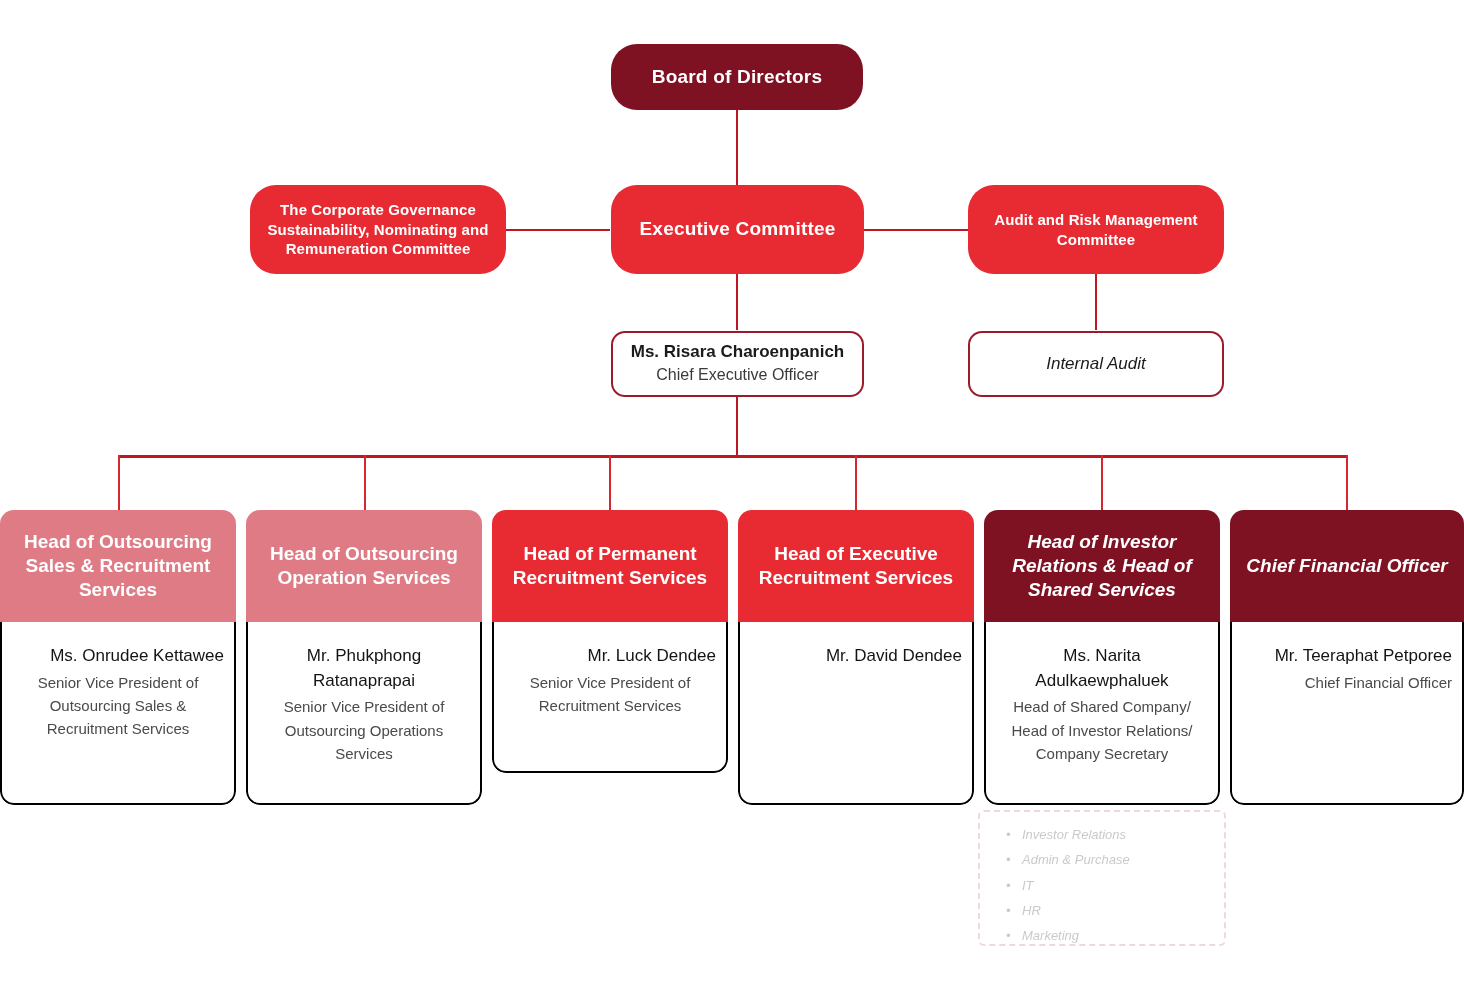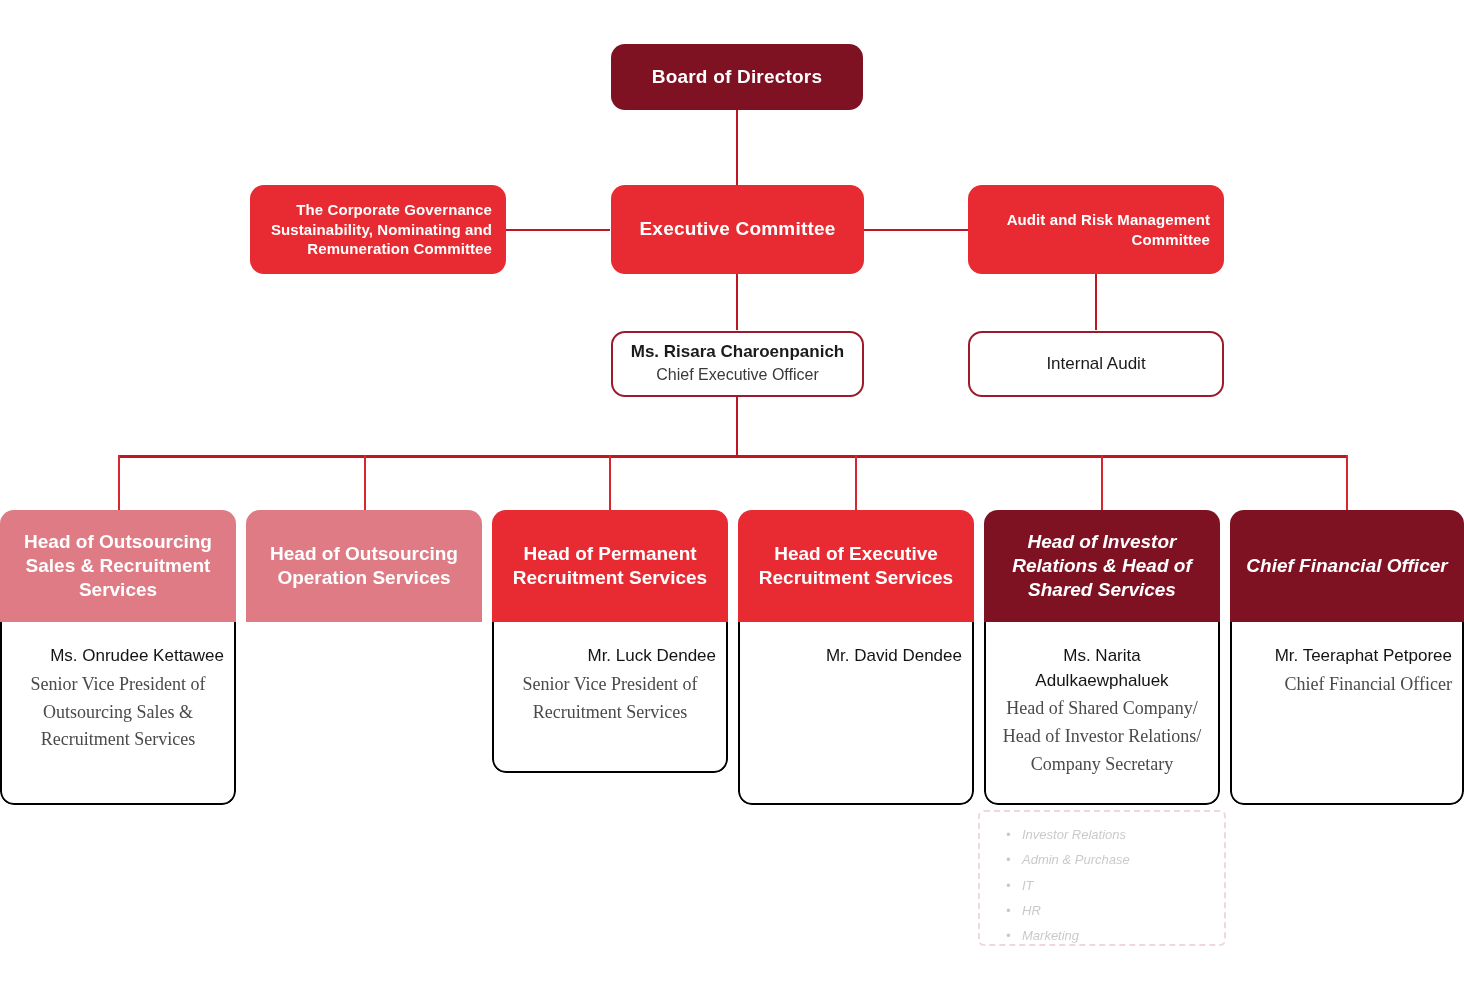--- a/index.html
+++ b/index.html
@@ -14,25 +14,25 @@
 
   
   .lines{position:absolute;left:0;top:0;width:1464px;height:988px;pointer-events:none;}
   .ln{position:absolute;background:#BE1622;}
   .ln.thin{background:#D8262F;}
 
   
   .node{
     position:absolute;
     box-sizing:border-box;
-    border-radius:14px;
+    border-radius:26px;
     display:flex;
     align-items:center;
     justify-content:center;
-    text-align:right;
+    text-align:center;
     color:#ffffff;
     line-height:1.3;
   }
   .node .lbl{display:block;padding:0 14px;}
 
   .maroon{background:#7E1122;}
   .red{background:#E82A32;}
 
   .t-board{font-size:19px;font-weight:bold;letter-spacing:.2px;}
   .t-exec{font-size:19px;font-weight:bold;letter-spacing:.2px;}
@@ -85,21 +85,21 @@
     align-items:flex-end;
     justify-content:flex-start;
     text-align:center;
     padding:22px 10px 10px 10px;
     box-sizing:border-box;
     border:2px solid;
     border-top:none;
     border-radius:0 0 14px 14px;
   }
   .card .body .pname{font-size:17px;color:#141414;line-height:1.45;margin-bottom:2px;}
-  .card .body .ptitle{font-size:18px;color:#4a4a4a;line-height:1.55;font-family:Liberation Serif, serif;}
+  .card .body .ptitle{font-size:15px;color:#4a4a4a;line-height:1.55;}
 
   .hdr-pink{background:#DE7B85;}
   .hdr-red{background:#E82A32;}
   .hdr-maroon{background:#7E1122;font-style:italic;}
   .bd-pink{border-color:#DE7B85;}
   .bd-red{border-color:#E82A32;}
   .bd-maroon{border-color:#7E1122;}
 
   
   .subbox{
@@ -173,34 +173,38 @@
 
   <div class="node red t-comm" style="left:968px;top:185px;width:256px;height:89px;">
     <span class="lbl">Audit and Risk Management Committee</span>
   </div>
 
   <div class="white-node" style="left:611px;top:331px;width:253px;height:66px;">
     <span class="nm">Ms. Risara Charoenpanich</span>
     <span class="rl">Chief Executive Officer</span>
   </div>
 
-  <div class="white-node" style="left:968px;top:331px;width:256px;height:66px;">
+  <div class="white-node" style="left:968px;top:331px;width:256px;height:66px;font-style:italic;">
     <span class="single">Internal Audit</span>
   </div>
 
   <div class="card" style="left:0px;top:510px;width:236px;height:295px;">
     <div class="head hdr-pink">Head of Outsourcing Sales &amp; Recruitment Services</div>
     <div class="body bd-pink">
       <div class="pname">Ms. Onrudee Kettawee</div>
       <div class="ptitle">Senior Vice President of Outsourcing Sales &amp; Recruitment Services</div>
     </div>
   </div>
 
   <div class="card" style="left:246px;top:510px;width:236px;height:295px;">
     <div class="head hdr-pink">Head of Outsourcing Operation Services</div>
+    <div class="body bd-pink">
+      <div class="pname">Mr. Phukphong Ratanaprapai</div>
+      <div class="ptitle">Senior Vice President of Outsourcing Operations Services</div>
+    </div>
   </div>
 
   <div class="card" style="left:492px;top:510px;width:236px;height:263px;">
     <div class="head hdr-red">Head of Permanent Recruitment Services</div>
     <div class="body bd-red">
       <div class="pname">Mr. Luck Dendee</div>
       <div class="ptitle">Senior Vice President of Recruitment Services</div>
     </div>
   </div>
 

